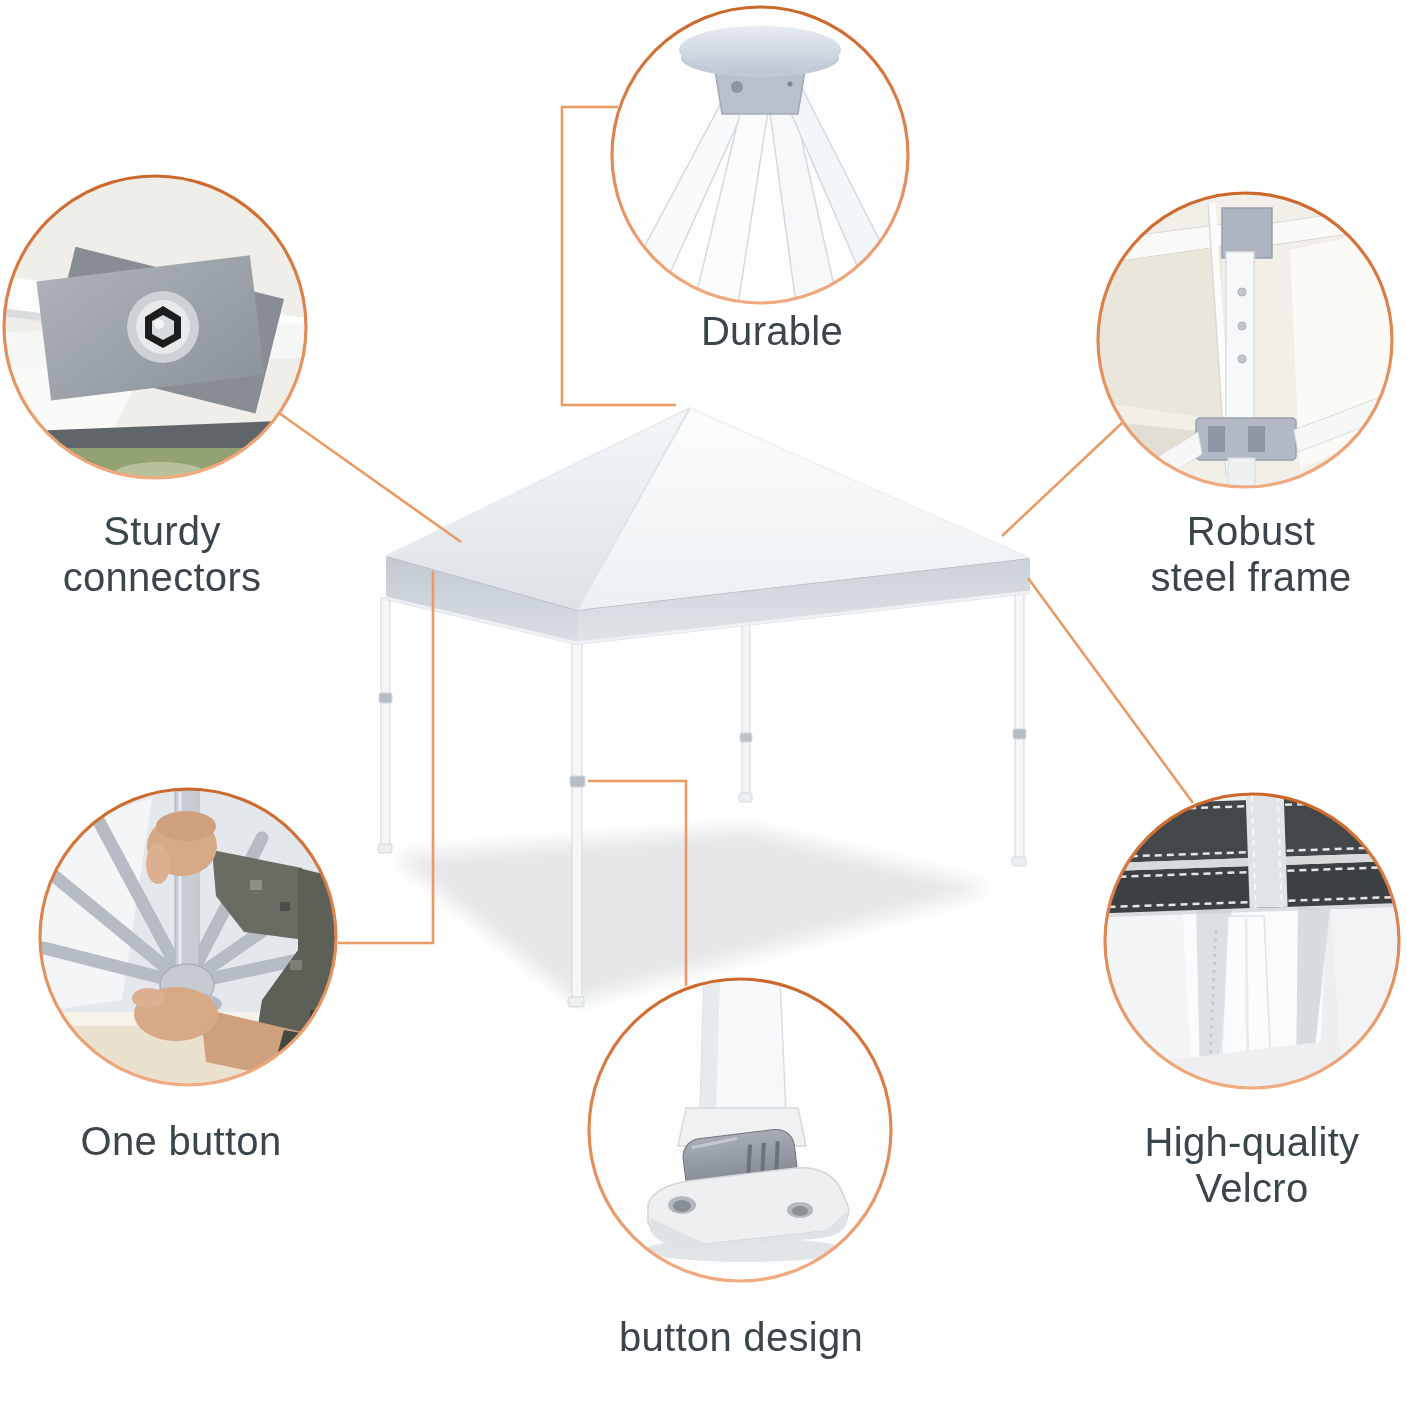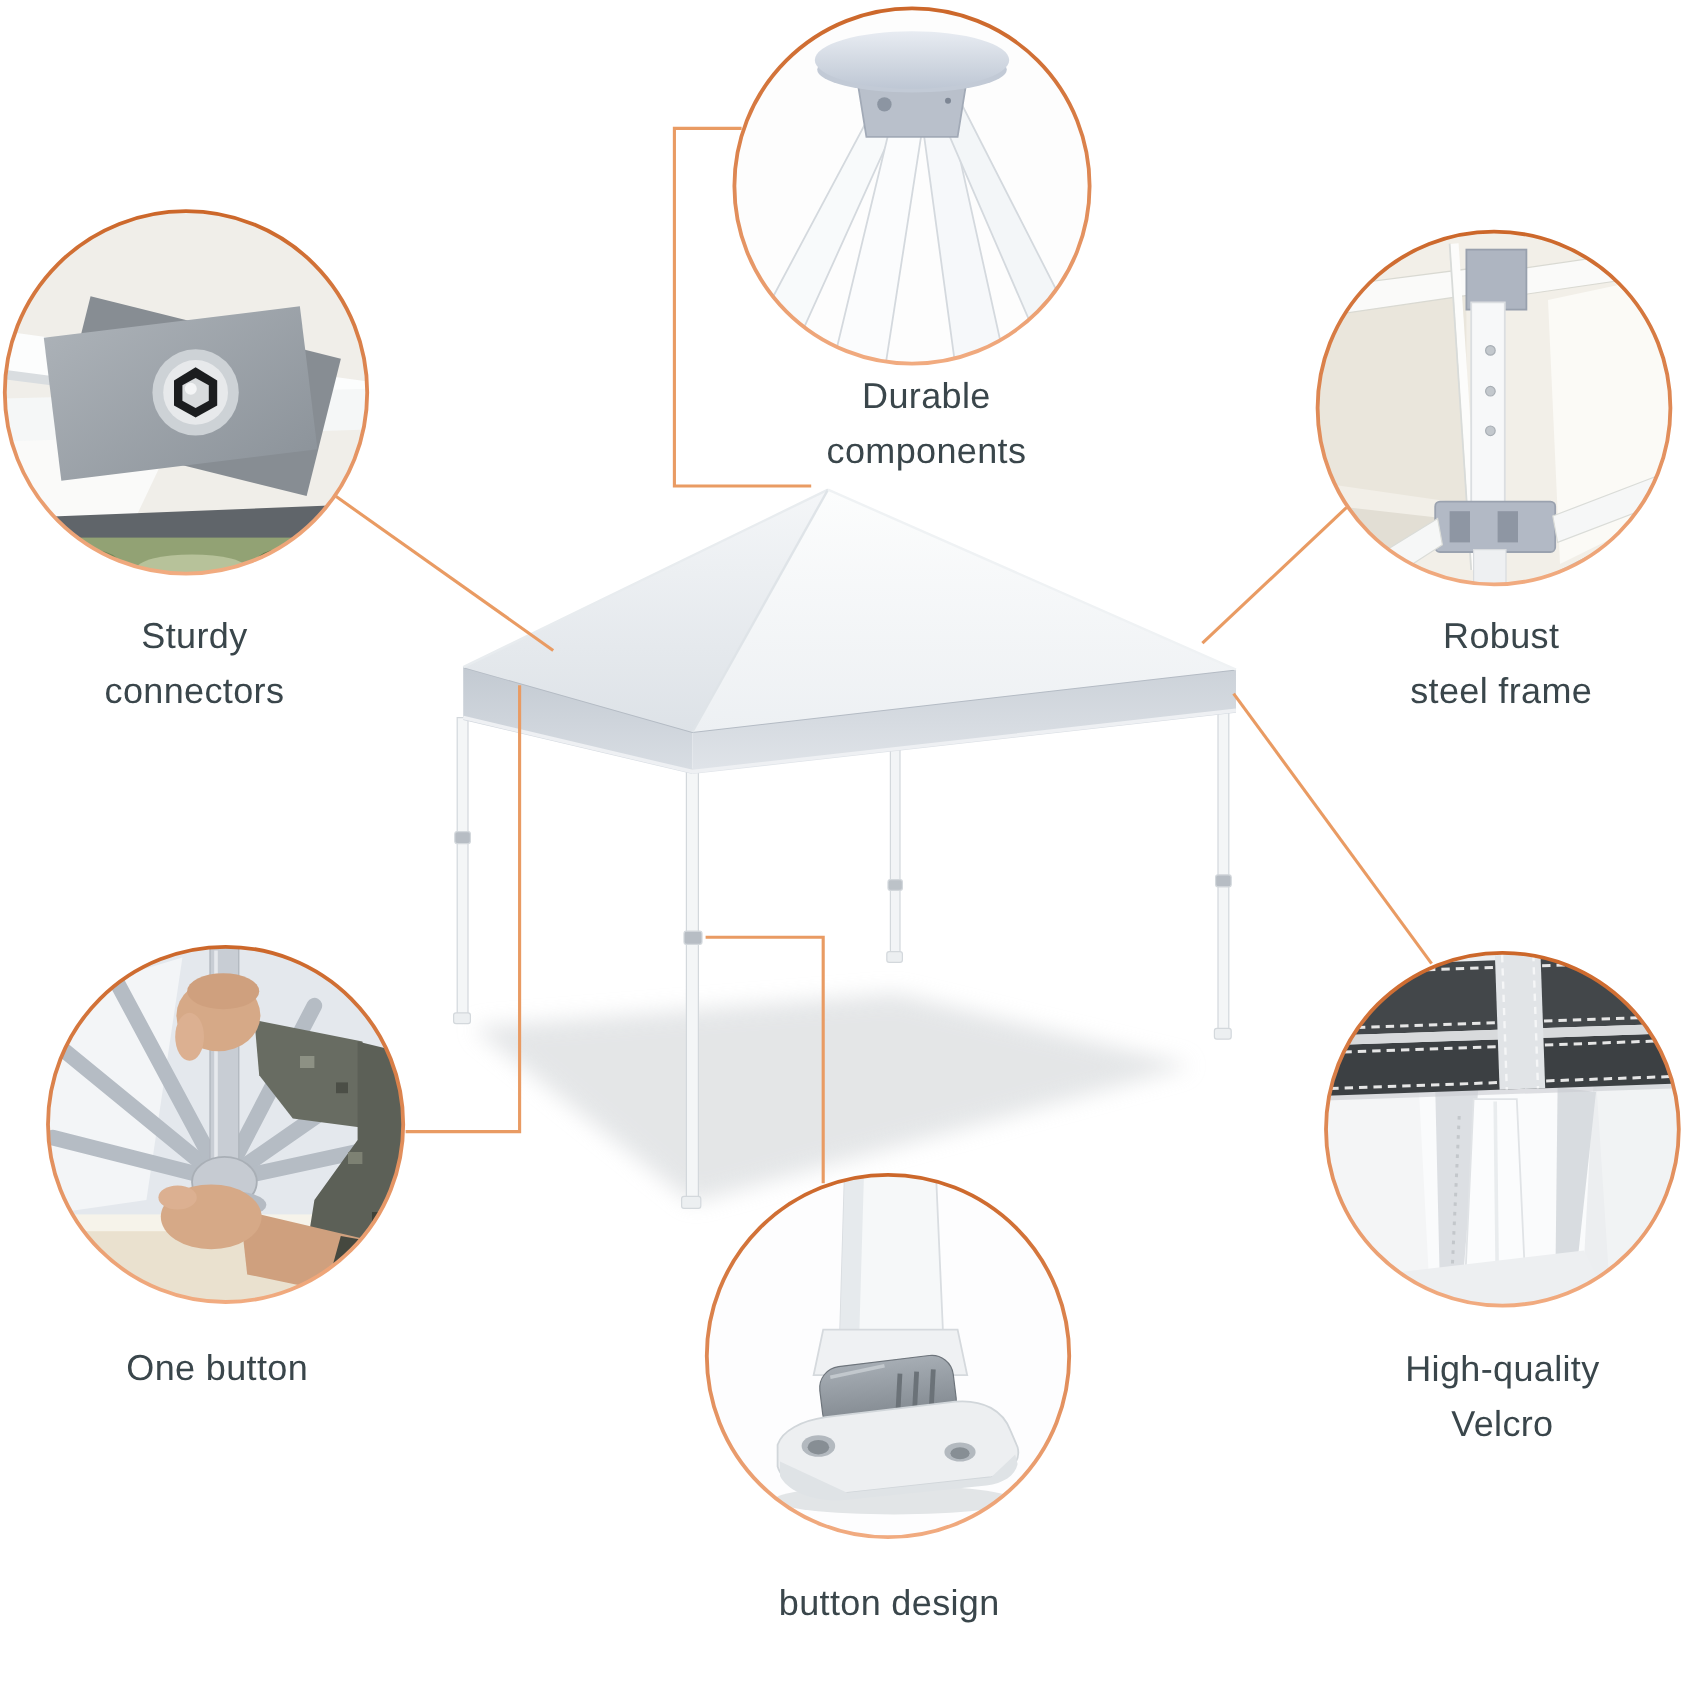--- a/index.html
+++ b/index.html
@@ -10,21 +10,21 @@
     --label-text:#3A464B;
   }
   html,body{margin:0;padding:0;background:var(--background);}
   .stage{
     position:relative;width:1407px;height:1404px;background:var(--background);
     font-family:"Liberation Sans","DejaVu Sans",sans-serif;overflow:hidden;
   }
   .art{position:absolute;left:0;top:0;}
   .feature-label{
     position:absolute;width:460px;text-align:center;
-    color:var(--label-text);font-size:30px;line-height:46px;font-weight:400;
+    color:var(--label-text);font-size:40px;line-height:46px;font-weight:400;
     letter-spacing:.3px;
   }
   .b-top{stop-color:var(--circle-border-top);}
   .b-bot{stop-color:var(--circle-border-bottom);}
 </style>
 </head>
 <body>
 
 <div class="stage">
 
@@ -288,21 +288,20 @@
   </g>
 </svg>
 
   <div class="feature-label" style="left:-68px;top:508px">
     <div>Sturdy</div>
     <div>connectors</div>
   </div>
 
   <div class="feature-label" style="left:542px;top:308px">
     <div>Durable</div>
-    <div>components</div>
   </div>
 
   <div class="feature-label" style="left:1021px;top:508px">
     <div>Robust</div>
     <div>steel frame</div>
   </div>
 
   <div class="feature-label" style="left:-49px;top:1118px">
     <div>One button</div>
     <div></div>

